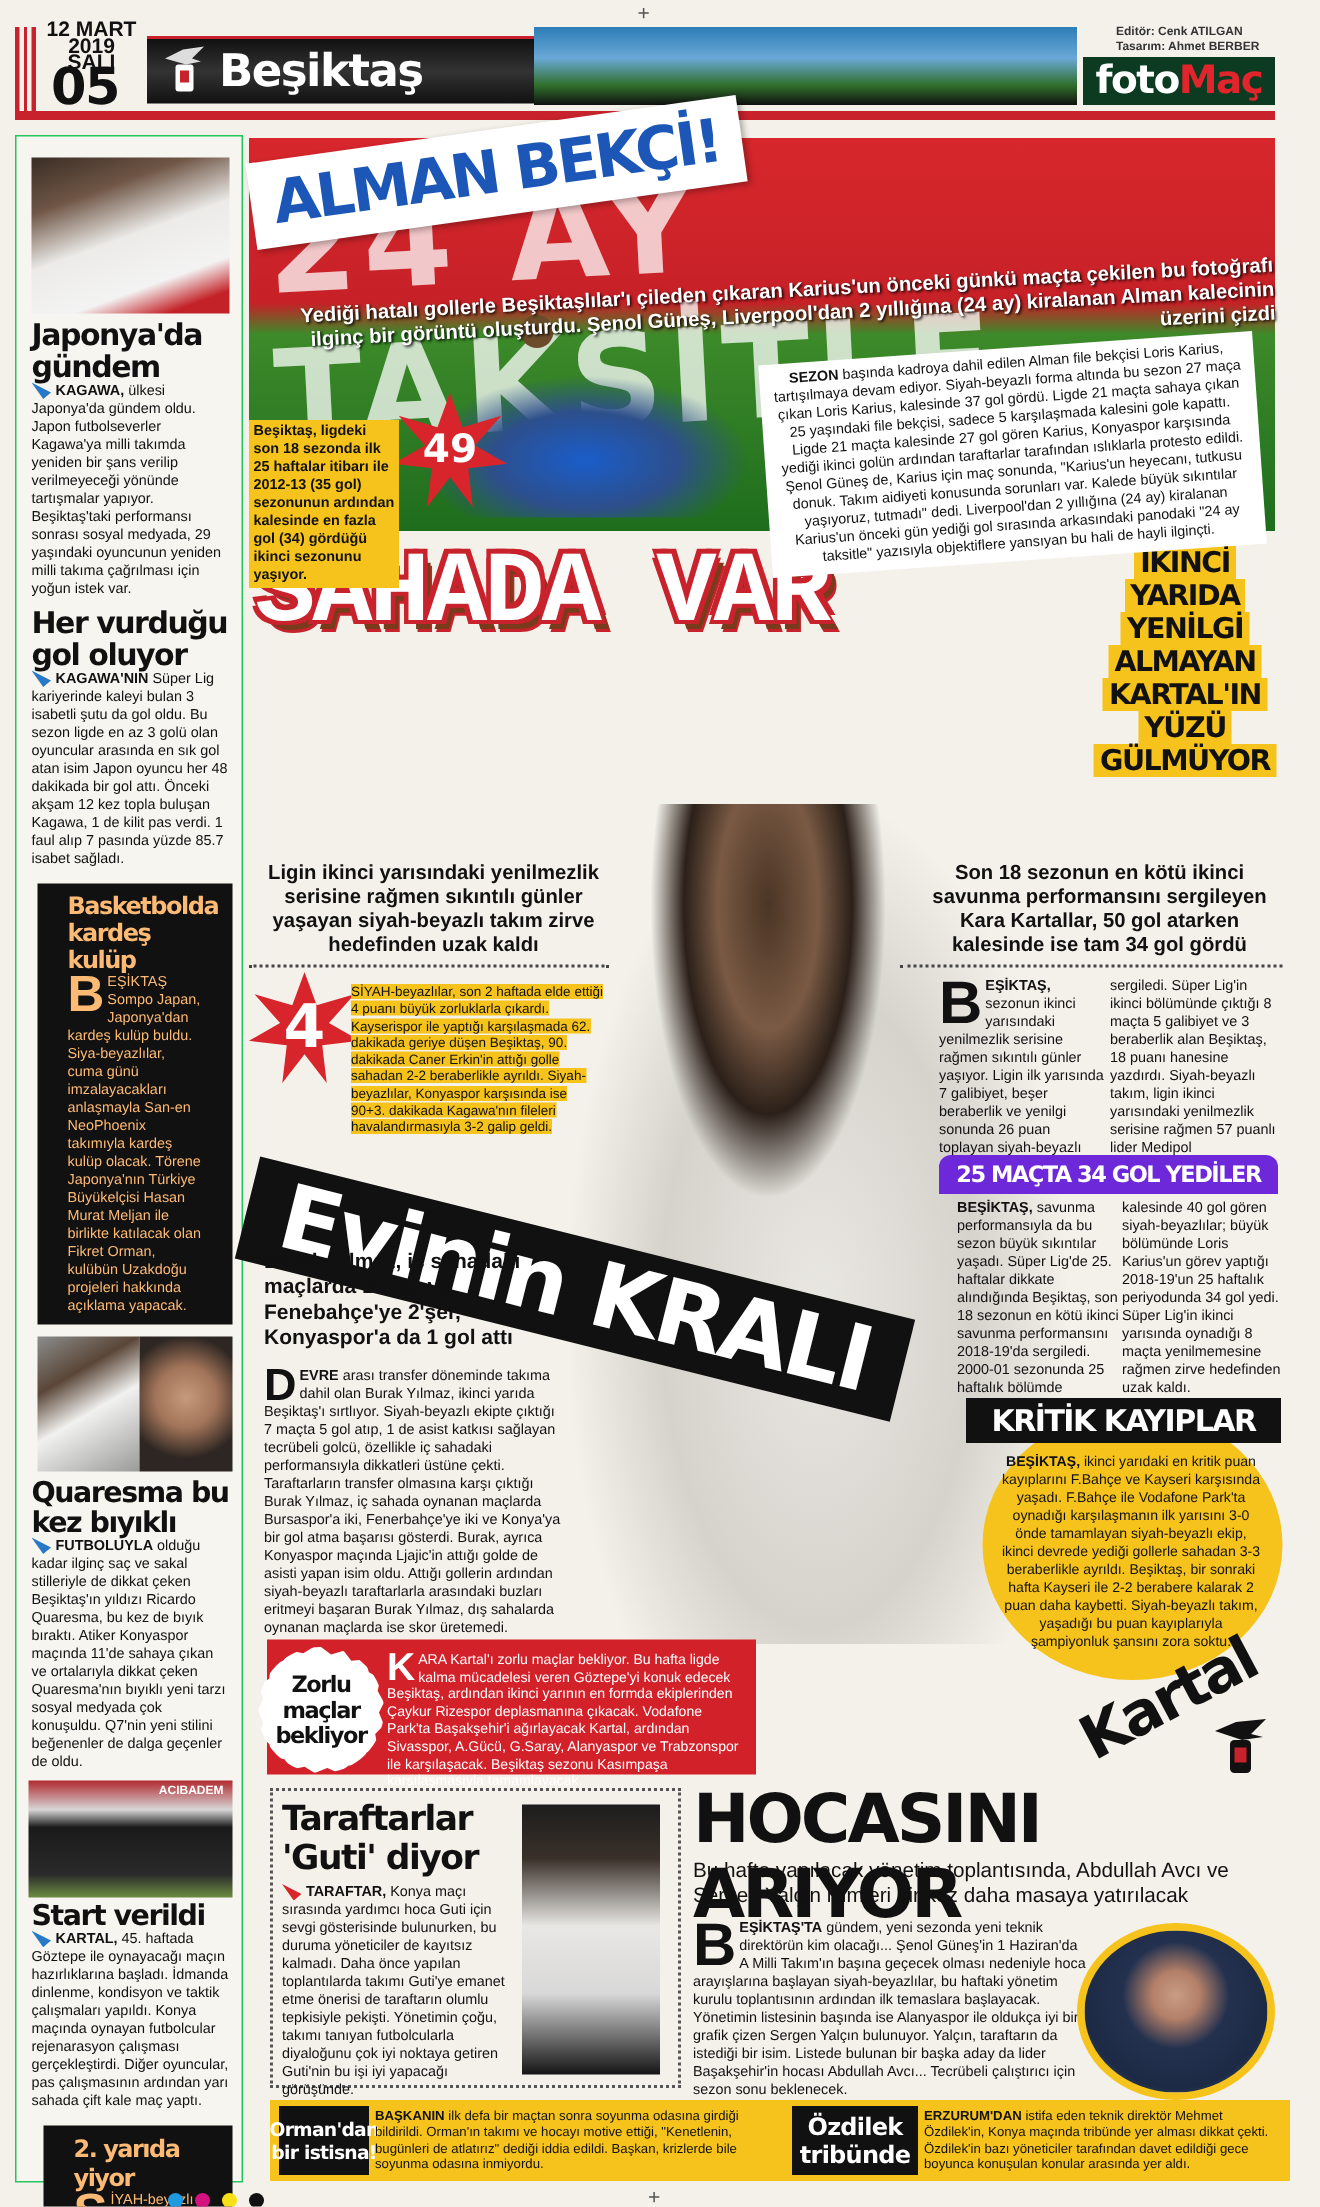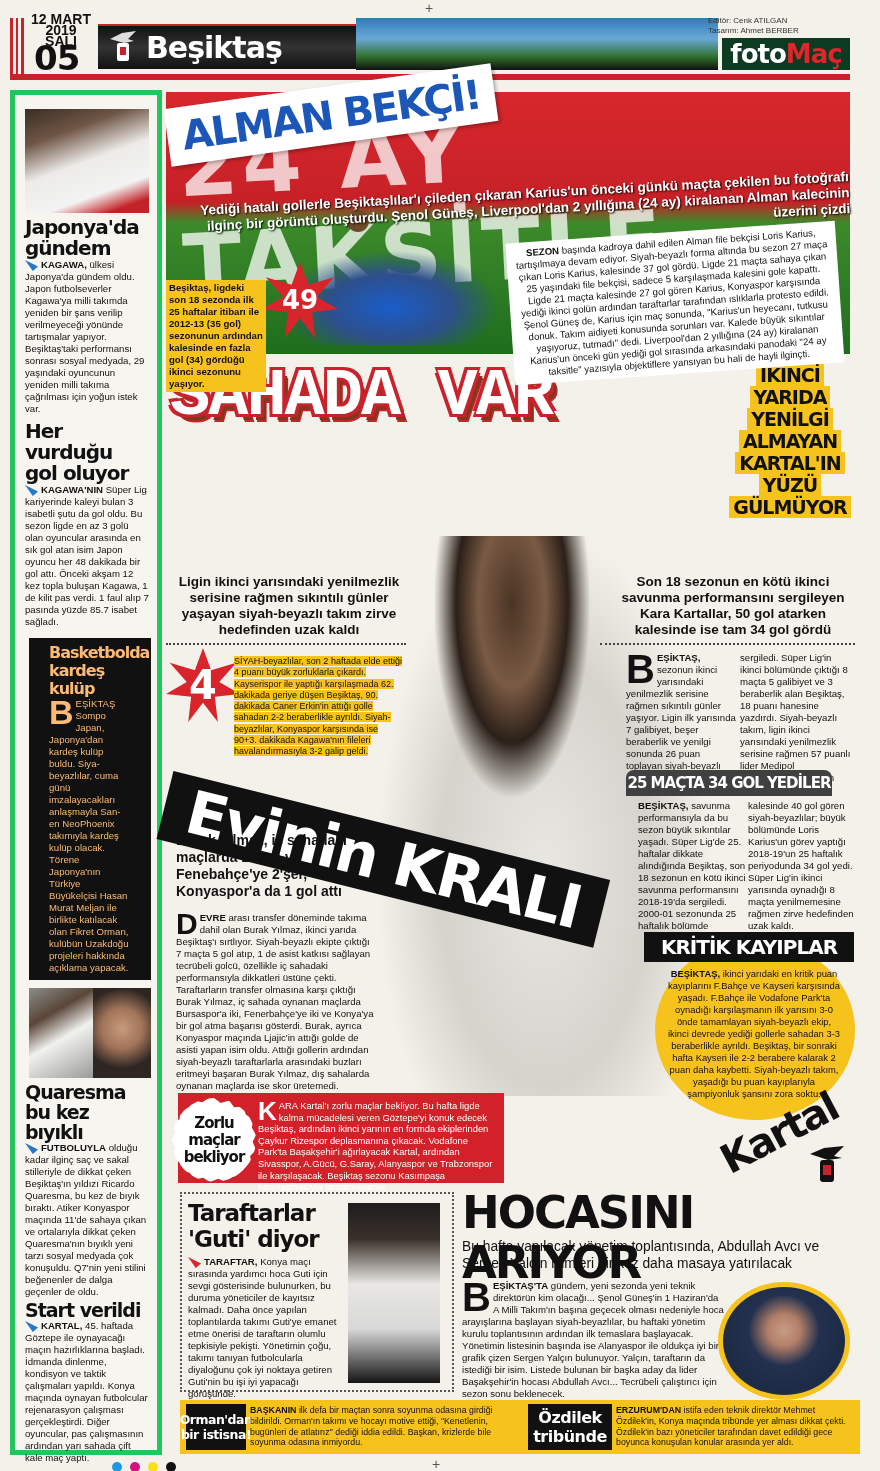--- a/index.html
+++ b/index.html
@@ -7,26 +7,26 @@
 .abs{position:absolute}
 .reg-mark{font-size:14px;color:#555}
 
 .hdr-bars{left:10px;top:18px;width:14px;height:58px;border-left:3px solid #c8232c;border-right:3px solid #c8232c}
 .hdr-bars::after{content:"";position:absolute;left:3px;top:0;width:2px;height:100%;background:#c8232c}
 .date{left:30px;top:14px;font-size:14px;font-weight:bold;text-align:center;width:62px;line-height:11px}
 .pageno{left:34px;top:38px;font-size:34px;font-weight:900;letter-spacing:-1px;font-family:"DejaVu Sans",sans-serif}
 .banner{left:98px;top:24px;width:258px;height:45px;background:linear-gradient(#111,#333 50%,#111);border-top:2px solid #c8232c;display:flex;align-items:center;padding-left:10px}
 .banner .title{color:#fff;font-size:30px;font-weight:900;font-family:"DejaVu Sans",sans-serif;margin-left:8px;letter-spacing:-1px}
 .crowd{left:356px;top:18px;width:362px;height:52px;background:linear-gradient(180deg,#2d7db8 0%,#6aa8d6 40%,#2f6f2a 75%,#111 100%)}
-.editors{left:708px;top:16px;font-size:8px;font-weight:normal;line-height:10px;color:#333}
+.editors{left:744px;top:16px;font-size:8px;font-weight:bold;line-height:10px;color:#333}
 .fotomac{left:722px;top:38px;width:128px;height:32px;background:#0c3b22;display:flex;align-items:center;justify-content:center;font-size:26px;font-weight:900;font-family:"DejaVu Sans",sans-serif;letter-spacing:-1px}
 .fotomac .w{color:#fff}.fotomac .r{color:#e2242c}
 .redline{left:10px;top:74px;width:840px;height:6px;background:#c8232c}
 
-.leftcol{left:10px;top:90px;width:152px;height:1365px;border:5px solid #22c55e;background:#f7f5ef}
+.leftcol{left:10px;top:90px;width:152px;height:1365px;border:1px solid #22c55e;background:#f7f5ef}
 .photo{background:linear-gradient(135deg,#4a3a30,#c9c4bd 55%,#2b2b2b)}
 .lhead{font-weight:900;font-family:"DejaVu Sans",sans-serif;letter-spacing:-1px;line-height:20px;font-size:19px}
 .lbody{font-size:9.6px;line-height:12px}
 .arrow{display:inline-block;width:13px;height:11px;background:#2778c7;margin-right:3px;clip-path:polygon(0 0,100% 60%,60% 100%);vertical-align:middle}
 .dropcap{float:left;font-size:34px;line-height:28px;font-weight:900;margin-right:2px}
 .blackbox{background:#111;color:#fdba74;padding:6px 20px}
 
 .alman{left:166px;top:86px;width:330px;height:58px;background:#fff;transform:rotate(-8deg);display:flex;align-items:center;justify-content:center;box-shadow:2px 2px 4px rgba(0,0,0,.3);z-index:3}
 .alman span{color:#1c57b8;font-size:40px;font-weight:900;font-family:"DejaVu Sans",sans-serif;letter-spacing:-2px}
 .karius-hero{left:166px;top:92px;width:684px;height:262px;background:linear-gradient(180deg,#d7272c 0%,#c62127 42%,#3d8a2a 50%,#1e6d1d 100%)}
@@ -48,21 +48,21 @@
 .dots{border-top:2px dotted #444}
 .star4{left:166px;top:648px;width:74px;height:74px;background:#d8252b;clip-path:polygon(50% 0,61% 30%,95% 20%,72% 46%,100% 62%,66% 66%,70% 100%,50% 74%,30% 100%,34% 66%,0 62%,28% 46%,5% 20%,39% 30%);display:flex;align-items:center;justify-content:center;color:#fff;font-size:40px;font-weight:900;font-family:"DejaVu Sans",sans-serif;z-index:2}
 .stat4{left:234px;top:656px;width:168px;font-size:9px;line-height:11.3px;z-index:2}
 .stat4 span{background:#f6c21c;box-decoration-break:clone;-webkit-box-decoration-break:clone}
 .evinin{left:165px;top:770px;width:450px;height:70px;background:#111;transform:rotate(14deg);transform-origin:left center;display:flex;align-items:center;justify-content:center;z-index:2}
 .evinin span{color:#fff;font-size:60px;font-weight:900;font-family:"DejaVu Sans",sans-serif;letter-spacing:-2px}
 .burak-deck{left:176px;top:832px;width:190px;font-size:14px;line-height:17px;font-weight:bold;z-index:3}
 .burak-body{left:176px;top:912px;width:200px;font-size:9.6px;line-height:12px;z-index:3}
 .col-r1{left:626px;top:652px;width:112px;font-size:9.6px;line-height:12px}
 .col-r2{left:740px;top:652px;width:112px;font-size:9.6px;line-height:12px}
-.goltitle{left:626px;top:770px;width:206px;height:26px;background:#404040;border-radius:8px 8px 0 0;color:#fff;font-weight:900;font-family:"DejaVu Sans",sans-serif;font-size:15px;display:flex;align-items:center;justify-content:center;letter-spacing:-1px}
+.goltitle{left:626px;top:770px;width:226px;height:26px;background:#6d28d9;border-radius:8px 8px 0 0;color:#fff;font-weight:900;font-family:"DejaVu Sans",sans-serif;font-size:15px;display:flex;align-items:center;justify-content:center;letter-spacing:-1px}
 .col-g1{left:638px;top:800px;width:108px;font-size:9.6px;line-height:12px}
 .col-g2{left:748px;top:800px;width:106px;font-size:9.6px;line-height:12px}
 .kritik{left:644px;top:932px;width:210px;height:30px;background:#111;color:#fff;font-weight:900;font-family:"DejaVu Sans",sans-serif;font-size:20px;display:flex;align-items:center;justify-content:center;letter-spacing:-1px;z-index:2}
 .kritik-circle{left:655px;top:940px;width:200px;height:180px;background:#f6c21c;border-radius:50%;z-index:1}
 .kritik-body{left:668px;top:968px;width:172px;font-size:9.4px;line-height:12px;text-align:center;z-index:2}
 .kartal-word{left:716px;top:1110px;font-size:40px;font-weight:900;font-family:"DejaVu Sans",sans-serif;transform:rotate(-28deg);letter-spacing:-2px;z-index:3}
 .eagle{left:810px;top:1146px;width:34px;height:40px;z-index:3}
 .zorlu{left:178px;top:1093px;width:326px;height:90px;background:#d3212a;z-index:3}
 .zorlu-circle{left:172px;top:1098px;width:84px;height:84px;background:#fff;border-radius:50%;clip-path:polygon(50% 0,58% 6%,68% 3%,74% 11%,85% 10%,88% 20%,97% 25%,95% 35%,100% 44%,96% 52%,100% 62%,93% 69%,95% 80%,86% 84%,82% 94%,72% 94%,64% 100%,55% 96%,45% 100%,37% 95%,27% 97%,21% 89%,11% 87%,9% 77%,1% 70%,4% 60%,0 50%,4% 41%,1% 31%,9% 25%,10% 14%,20% 11%,26% 3%,36% 5%,44% 0);display:flex;align-items:center;justify-content:center;text-align:center;z-index:4}
 .zorlu-circle span{font-size:15px;line-height:17px;font-weight:700;font-family:"DejaVu Sans",sans-serif;letter-spacing:-1px}
@@ -128,20 +128,23 @@
     <div class="lbody"><span class="dropcap">B</span><span>EŞİKTAŞ</span><span> Sompo Japan, Japonya'dan kardeş kulüp buldu. Siya-beyazlılar, cuma günü imzalayacakları anlaşmayla San-en NeoPhoenix takımıyla kardeş kulüp olacak. Törene Japonya'nın Türkiye Büyükelçisi Hasan Murat Meljan ile birlikte katılacak olan Fikret Orman, kulübün Uzakdoğu projeleri hakkında açıklama yapacak.</span></div>
   </div>
   <div style="display:flex;margin:8px 6px 0 14px;height:90px">
     <div class="photo" style="flex:1.1;background:linear-gradient(150deg,#8b8d8b 0%,#5a4638 30%,#f1f1ef 55%,#9a9a98 100%)"></div>
     <div class="photo" style="flex:1;background:radial-gradient(circle at 50% 45%,#c69a7d 0%,#a27459 35%,#2d2622 70%)"></div>
   </div>
   <div style="padding:4px 8px 0 10px">
     <div class="lhead">Quaresma bu kez bıyıklı</div>
     <div class="lbody"><span class="arrow"></span><b>FUTBOLUYLA</b><span> olduğu kadar ilginç saç ve sakal stilleriyle de dikkat çeken Beşiktaş'ın yıldızı Ricardo Quaresma, bu kez de bıyık bıraktı. Atiker Konyaspor maçında 11'de sahaya çıkan ve ortalarıyla dikkat çeken Quaresma'nın bıyıklı yeni tarzı sosyal medyada çok konuşuldu. Q7'nin yeni stilini beğenenler de dalga geçenler de oldu.</span></div>
   </div>
+  <div style="position:relative;margin:6px 6px 0 8px;height:78px;background:linear-gradient(180deg,#b02a30 0%,#d6d6d6 25%,#1a1a1a 40%,#2a2a2a 80%,#6c8c40 100%)">
+    <span style="position:absolute;right:6px;top:2px;color:#fff;font-size:8px;font-weight:bold">ACIBADEM</span>
+  </div>
   <div style="padding:2px 8px 0 10px">
     <div class="lhead">Start verildi</div>
     <div class="lbody"><span class="arrow"></span><b>KARTAL,</b><span> 45. haftada Göztepe ile oynayacağı maçın hazırlıklarına başladı. İdmanda dinlenme, kondisyon ve taktik çalışmaları yapıldı. Konya maçında oynayan futbolcular rejenarasyon çalışması gerçekleştirdi. Diğer oyuncular, pas çalışmasının ardından yarı sahada çift kale maç yaptı.</span></div>
   </div>
   <div class="blackbox" style="margin:10px 6px 0 18px">
     <div class="lhead" style="font-size:16px;line-height:19px">2. yarıda yiyor</div>
     <div class="lbody"><span class="dropcap">S</span><span>İYAH</span><span>-beyazlı ekip, sezonun ikinci devresinde özellikle 2. yarıda yediği gollerle dikkat çekiyor. Takım ikinci yarıda kalesinde 11 gol gördü. Kara Kartal, yediği bu 11 golün, 10'unu maçların ikinci yarılarında yedi.</span></div>
   </div>
 </div>
 

